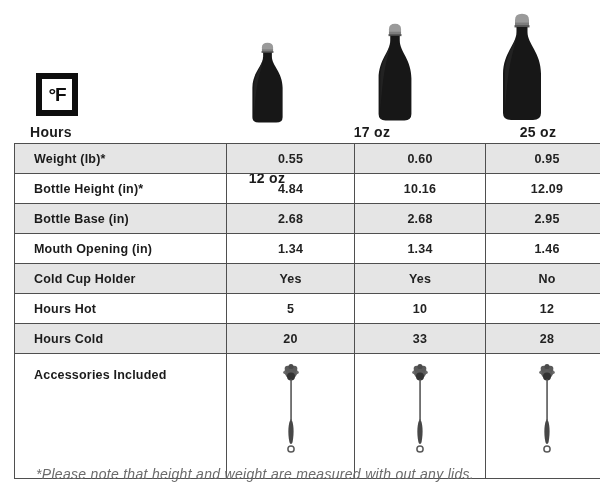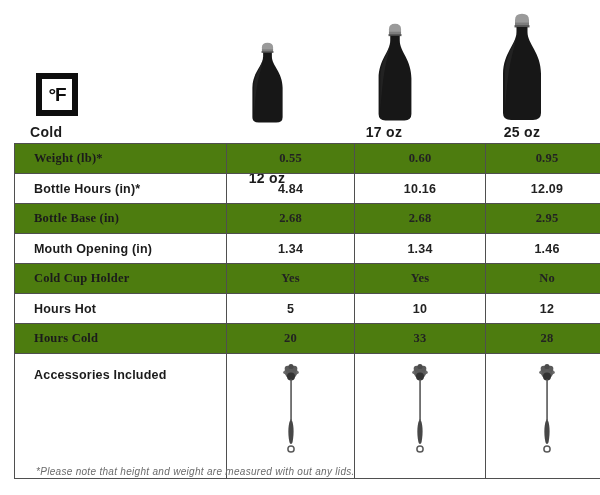--- a/index.html
+++ b/index.html
@@ -11,47 +11,47 @@
   
   .logo-box{
     position:absolute;left:36px;top:73px;width:42px;height:43px;box-sizing:border-box;
     border:6px solid #0e0e0e;background:#fff;display:flex;align-items:center;justify-content:center;
   }
   .logo-text{font-weight:bold;font-size:19px;letter-spacing:-1px;color:#0e0e0e;line-height:1;}
   
   .size-label{position:absolute;left:30px;top:124px;font-size:14px;font-weight:bold;letter-spacing:.3px;}
   .col-label{position:absolute;top:124px;transform:translateX(-50%);font-size:14px;font-weight:bold;letter-spacing:.3px;white-space:nowrap;}
   .col-label.c1{left:267px;margin-top:46px;}
-  .col-label.c2{left:384px;}
-  .col-label.c3{left:522px;}
+  .col-label.c2{left:372px;}
+  .col-label.c3{left:538px;}
   
   .bottle{position:absolute;}
   .bottle.b12{left:250px;top:42px;}
   .bottle.b17{left:376px;top:23px;}
   .bottle.b25{left:500px;top:13px;}
   
   table.spec{
     position:absolute;left:14px;top:143px;width:572px;border-collapse:collapse;table-layout:fixed;
   }
   table.spec td{
     border:1px solid #4f4f4f;font-size:12.5px;letter-spacing:.2px;
     height:29px;padding:0;vertical-align:middle;
   }
   table.spec td.lbl{text-align:left;padding-left:19px;font-weight:bold;width:192px;}
   table.spec td.val{text-align:center;font-weight:bold;color:#222;margin-left:12px;}
   table.spec td.w2{width:127px;}
   table.spec td.w3{width:130px;}
   table.spec td.w4{width:122px;}
-  table.spec tr.alt td{background:#4d7c0f;font-family:Liberation Serif, serif;}
+  table.spec tr.alt td{background:#e5e5e5;}
   table.spec tr.acc td{height:110px;vertical-align:top;}
   table.spec tr.acc td.lbl{padding-top:14px;}
   table.spec tr.acc td.val{padding-top:9px;}
   
   .footnote{
-    position:absolute;left:36px;top:466px;font-size:10px;font-style:italic;
+    position:absolute;left:36px;top:466px;font-size:14px;font-style:italic;
     color:#6b6b6b;letter-spacing:.3px;
   }
 </style>
 </head>
 <body>
 
 <div class="stage">
 
   <div class="logo-box">
     <span class="logo-text">°F</span>
@@ -74,35 +74,35 @@
   </svg>
 
   <svg class="bottle b25" width="44" height="113" viewBox="0 0 44 130" preserveAspectRatio="none">
     <path d="M15 8 Q15 1 22 1 Q29 1 29 8 L29 12 L15 12 Z" fill="#9a9a9a"></path>
     <rect x="15" y="11" width="14" height="4" fill="#7d7d7d"></rect>
     <rect x="14.5" y="14" width="15" height="2.6" fill="#565656"></rect>
     <path d="M16.5 16 L16.5 22 C16.5 36 3 46 3 70 L3 115 Q3 123 11 123 L33 123 Q41 123 41 115 L41 70 C41 46 27.5 36 27.5 22 L27.5 16 Z" fill="#171717"></path>
     <path d="M16.5 16 L16.5 22 C16.5 36 5 46 5 70 L5 110 C7 80 9 60 14 40 C16 31 16.5 24 16.5 16 Z" fill="#2b2b2b" opacity="0.55"></path>
   </svg>
 
-  <div class="size-label">Cold</div>
+  <div class="size-label">Hours</div>
   <div class="col-label c1">12 oz</div>
   <div class="col-label c2">17 oz</div>
   <div class="col-label c3">25 oz</div>
 
   <table class="spec">
     <tbody>
         <tr class="alt">
       <td class="lbl">Weight (lb)*</td>
       <td class="val w2">0.55</td>
       <td class="val w3">0.60</td>
       <td class="val w4">0.95</td>
     </tr>
     <tr>
-      <td class="lbl">Bottle Hours (in)*</td>
+      <td class="lbl">Bottle Height (in)*</td>
       <td class="val w2">4.84</td>
       <td class="val w3">10.16</td>
       <td class="val w4">12.09</td>
     </tr>
     <tr class="alt">
       <td class="lbl">Bottle Base (in)</td>
       <td class="val w2">2.68</td>
       <td class="val w3">2.68</td>
       <td class="val w4">2.95</td>
     </tr>

